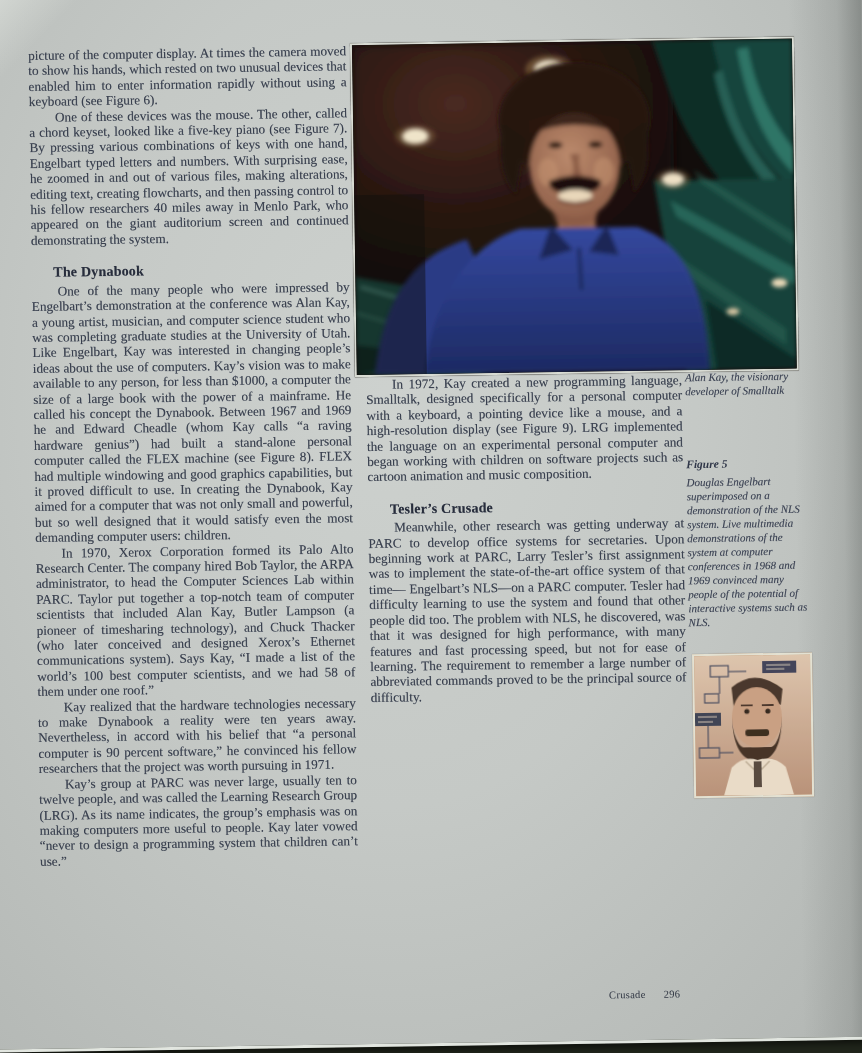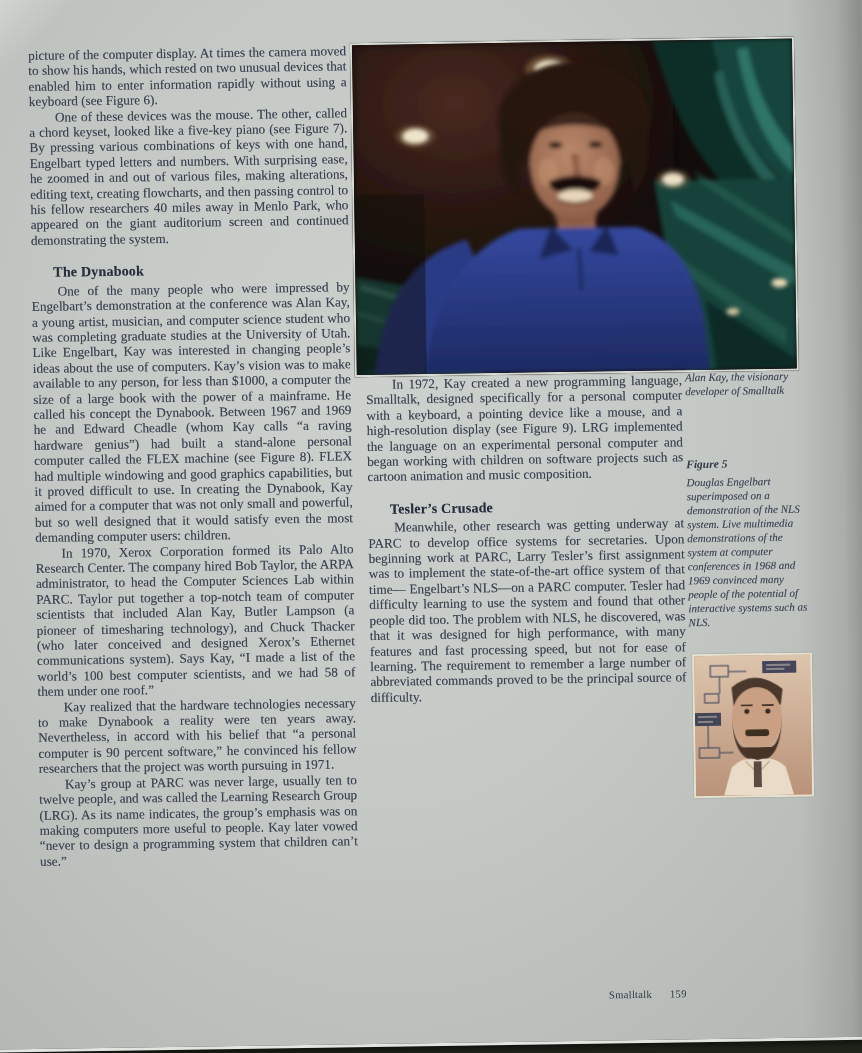--- a/index.html
+++ b/index.html
@@ -209,17 +209,17 @@
           <line x1="67" y1="50" x2="79" y2="50" stroke="#3a281c" stroke-width="2"></line>
           <path d="M28,140 L36,112 Q48,100 62,105 Q78,100 90,112 L98,140 Z" fill="#e9dcc8"></path>
           <path d="M50,106 L62,118 L74,106" stroke="#b8a890" stroke-width="1.5" fill="none"></path>
           <rect x="58" y="106" width="8" height="26" fill="#4a3a30"></rect>
         </g>
         <rect x="0" y="0" width="116" height="140" fill="#e8d9c2" opacity="0.10"></rect>
       </svg>
     </div>
 
     <div class="footer">
-      <span>Smalltalk</span><span class="pnum">159</span>
+      <span>Crusade</span><span class="pnum">296</span>
     </div>
 
   </div>
 </div>
 
 </body></html>

